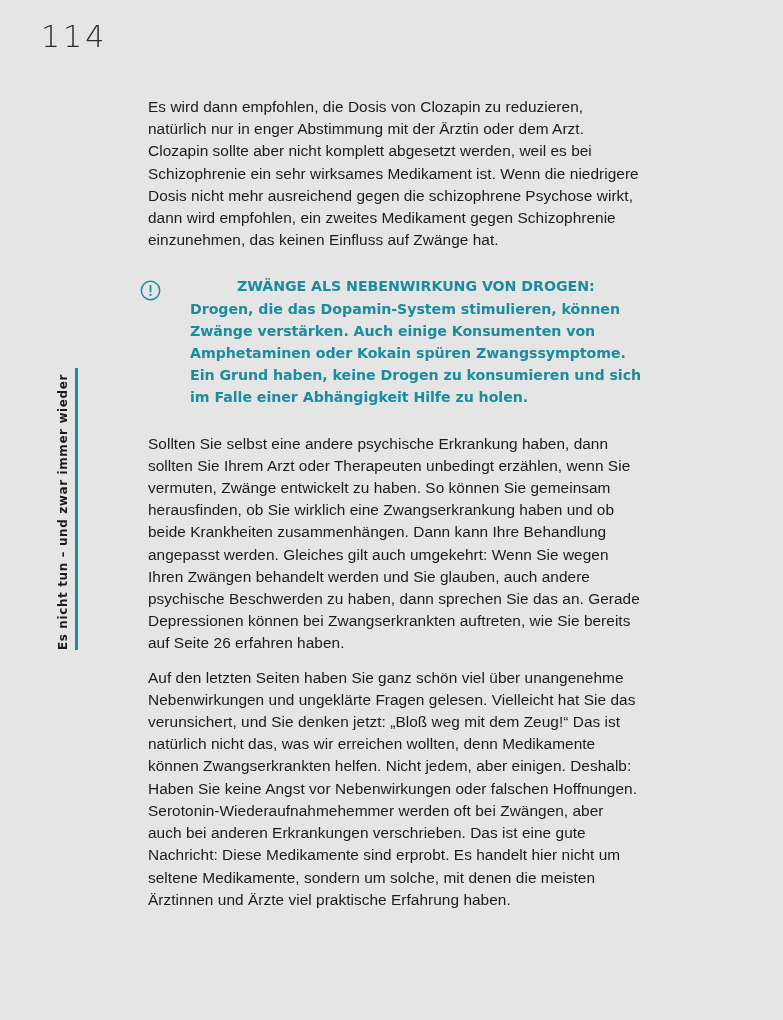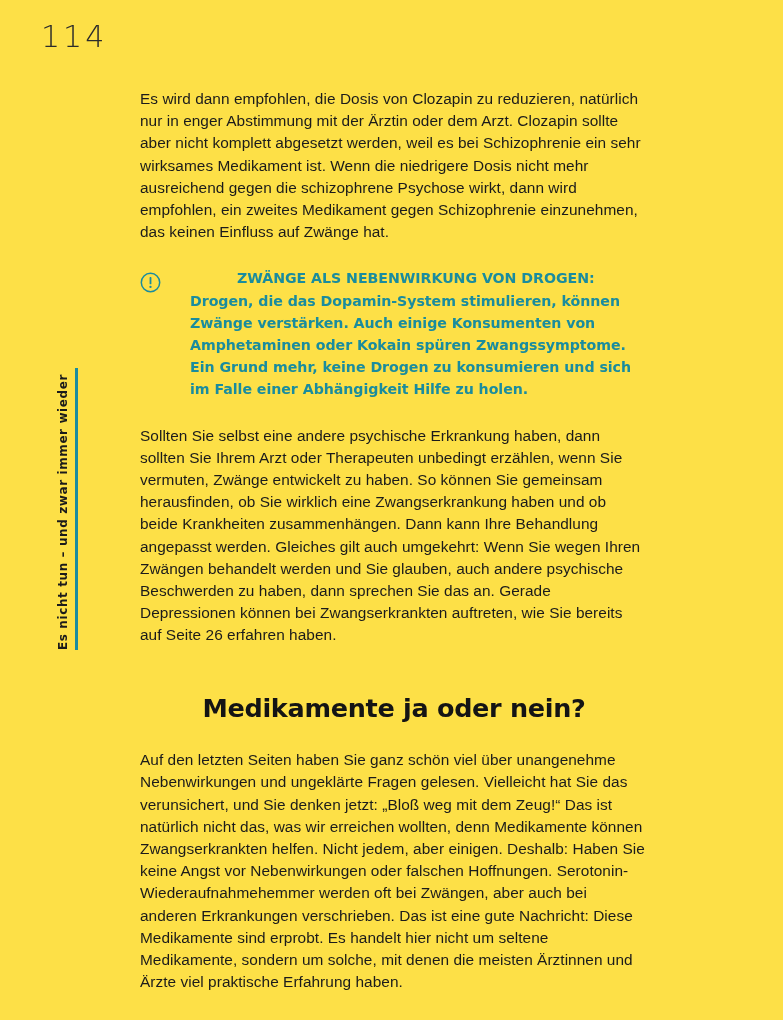--- a/index.html
+++ b/index.html
@@ -5,21 +5,21 @@
 <style>
   html, body {
     margin: 0;
     padding: 0;
     background: #ffffff;
   }
   .page {
     position: relative;
     width: 783px;
     height: 1020px;
-    background: #fde047;
+    background: #e5e5e5;
     overflow: hidden;
     font-family: "Liberation Sans", "DejaVu Sans", sans-serif;
     -webkit-font-smoothing: antialiased;
   }
 
   
   .folio {
     position: absolute;
     left: 41px;
     top: 22px;
@@ -64,21 +64,21 @@
 
   
   .column {
     position: absolute;
     left: 136px;
     top: 84px;
     width: 516px;
   }
 
   p.body {
-    margin: 4px;
+    margin: 12px;
     font-family: "Liberation Sans", "DejaVu Sans", sans-serif;
     font-size: 15.4px;
     line-height: 22.2px;
     color: #1b1b1b;
     text-align: left;
     letter-spacing: 0.05px;
   }
 
   
   .callout {
@@ -143,25 +143,22 @@
     <p class="body">Es wird dann empfohlen, die Dosis von Clozapin zu reduzieren, natürlich nur in enger Abstimmung mit der Ärztin oder dem Arzt. Clozapin sollte aber nicht komplett abgesetzt werden, weil es bei Schizophrenie ein sehr wirksames Medikament ist. Wenn die niedrigere Dosis nicht mehr ausreichend gegen die schizophrene Psychose wirkt, dann wird empfohlen, ein zweites Medikament gegen Schizophrenie einzunehmen, das keinen Einfluss auf Zwänge hat.</p>
 
     <div class="callout">
       <span class="callout-icon">
         <svg width="21" height="21" viewBox="0 0 21 21" aria-hidden="true">
           <circle cx="10.5" cy="10.5" r="9.2" fill="none" stroke="#1a8c9e" stroke-width="1.5"></circle>
           <rect x="9.6" y="5.1" width="1.8" height="7.2" rx="0.6" fill="#1a8c9e"></rect>
           <circle cx="10.5" cy="14.9" r="1.15" fill="#1a8c9e"></circle>
         </svg>
       </span>
-      <p class="callout-text"><span class="lead">ZWÄNGE ALS NEBENWIRKUNG VON DROGEN:</span><span> Drogen, die das Dopamin-System stimulieren, können Zwänge verstärken. Auch einige Konsumenten von Amphetaminen oder Kokain spüren Zwangssymptome. Ein Grund mehr, keine Drogen zu konsumieren und sich im Falle einer Abhängigkeit Hilfe zu holen.</span></p>
+      <p class="callout-text"><span class="lead">ZWÄNGE ALS NEBENWIRKUNG VON DROGEN:</span><span> Drogen, die das Dopamin-System stimulieren, können Zwänge verstärken. Auch einige Konsumenten von Amphetaminen oder Kokain spüren Zwangssymptome. Ein Grund haben, keine Drogen zu konsumieren und sich im Falle einer Abhängigkeit Hilfe zu holen.</span></p>
     </div>
 
     <p class="body" style="margin-top:24px">Sollten Sie selbst eine andere psychische Erkrankung haben, dann sollten Sie Ihrem Arzt oder Therapeuten unbedingt erzählen, wenn Sie vermuten, Zwänge entwickelt zu haben. So können Sie gemeinsam herausfinden, ob Sie wirklich eine Zwangserkrankung haben und ob beide Krankheiten zusammenhängen. Dann kann Ihre Behandlung angepasst werden. Gleiches gilt auch umgekehrt: Wenn Sie wegen Ihren Zwängen behandelt werden und Sie glauben, auch andere psychische Beschwerden zu haben, dann sprechen Sie das an. Gerade Depressionen können bei Zwangserkrankten auftreten, wie Sie bereits auf Seite 26 erfahren haben.</p>
 
-    <div class="heading-wrap">
-      <h2 class="section-heading">Medikamente ja oder nein?</h2>
-    </div>
 
     <p class="body">Auf den letzten Seiten haben Sie ganz schön viel über unangenehme Nebenwirkungen und ungeklärte Fragen gelesen. Vielleicht hat Sie das verunsichert, und Sie denken jetzt: „Bloß weg mit dem Zeug!“ Das ist natürlich nicht das, was wir erreichen wollten, denn Medikamente können Zwangserkrankten helfen. Nicht jedem, aber einigen. Deshalb: Haben Sie keine Angst vor Nebenwirkungen oder falschen Hoffnungen. Serotonin-Wiederaufnahmehemmer werden oft bei Zwängen, aber auch bei anderen Erkrankungen verschrieben. Das ist eine gute Nachricht: Diese Medikamente sind erprobt. Es handelt hier nicht um seltene Medikamente, sondern um solche, mit denen die meisten Ärztinnen und Ärzte viel praktische Erfahrung haben.</p>
 
   </div>
 </div>
 
 </body></html>

